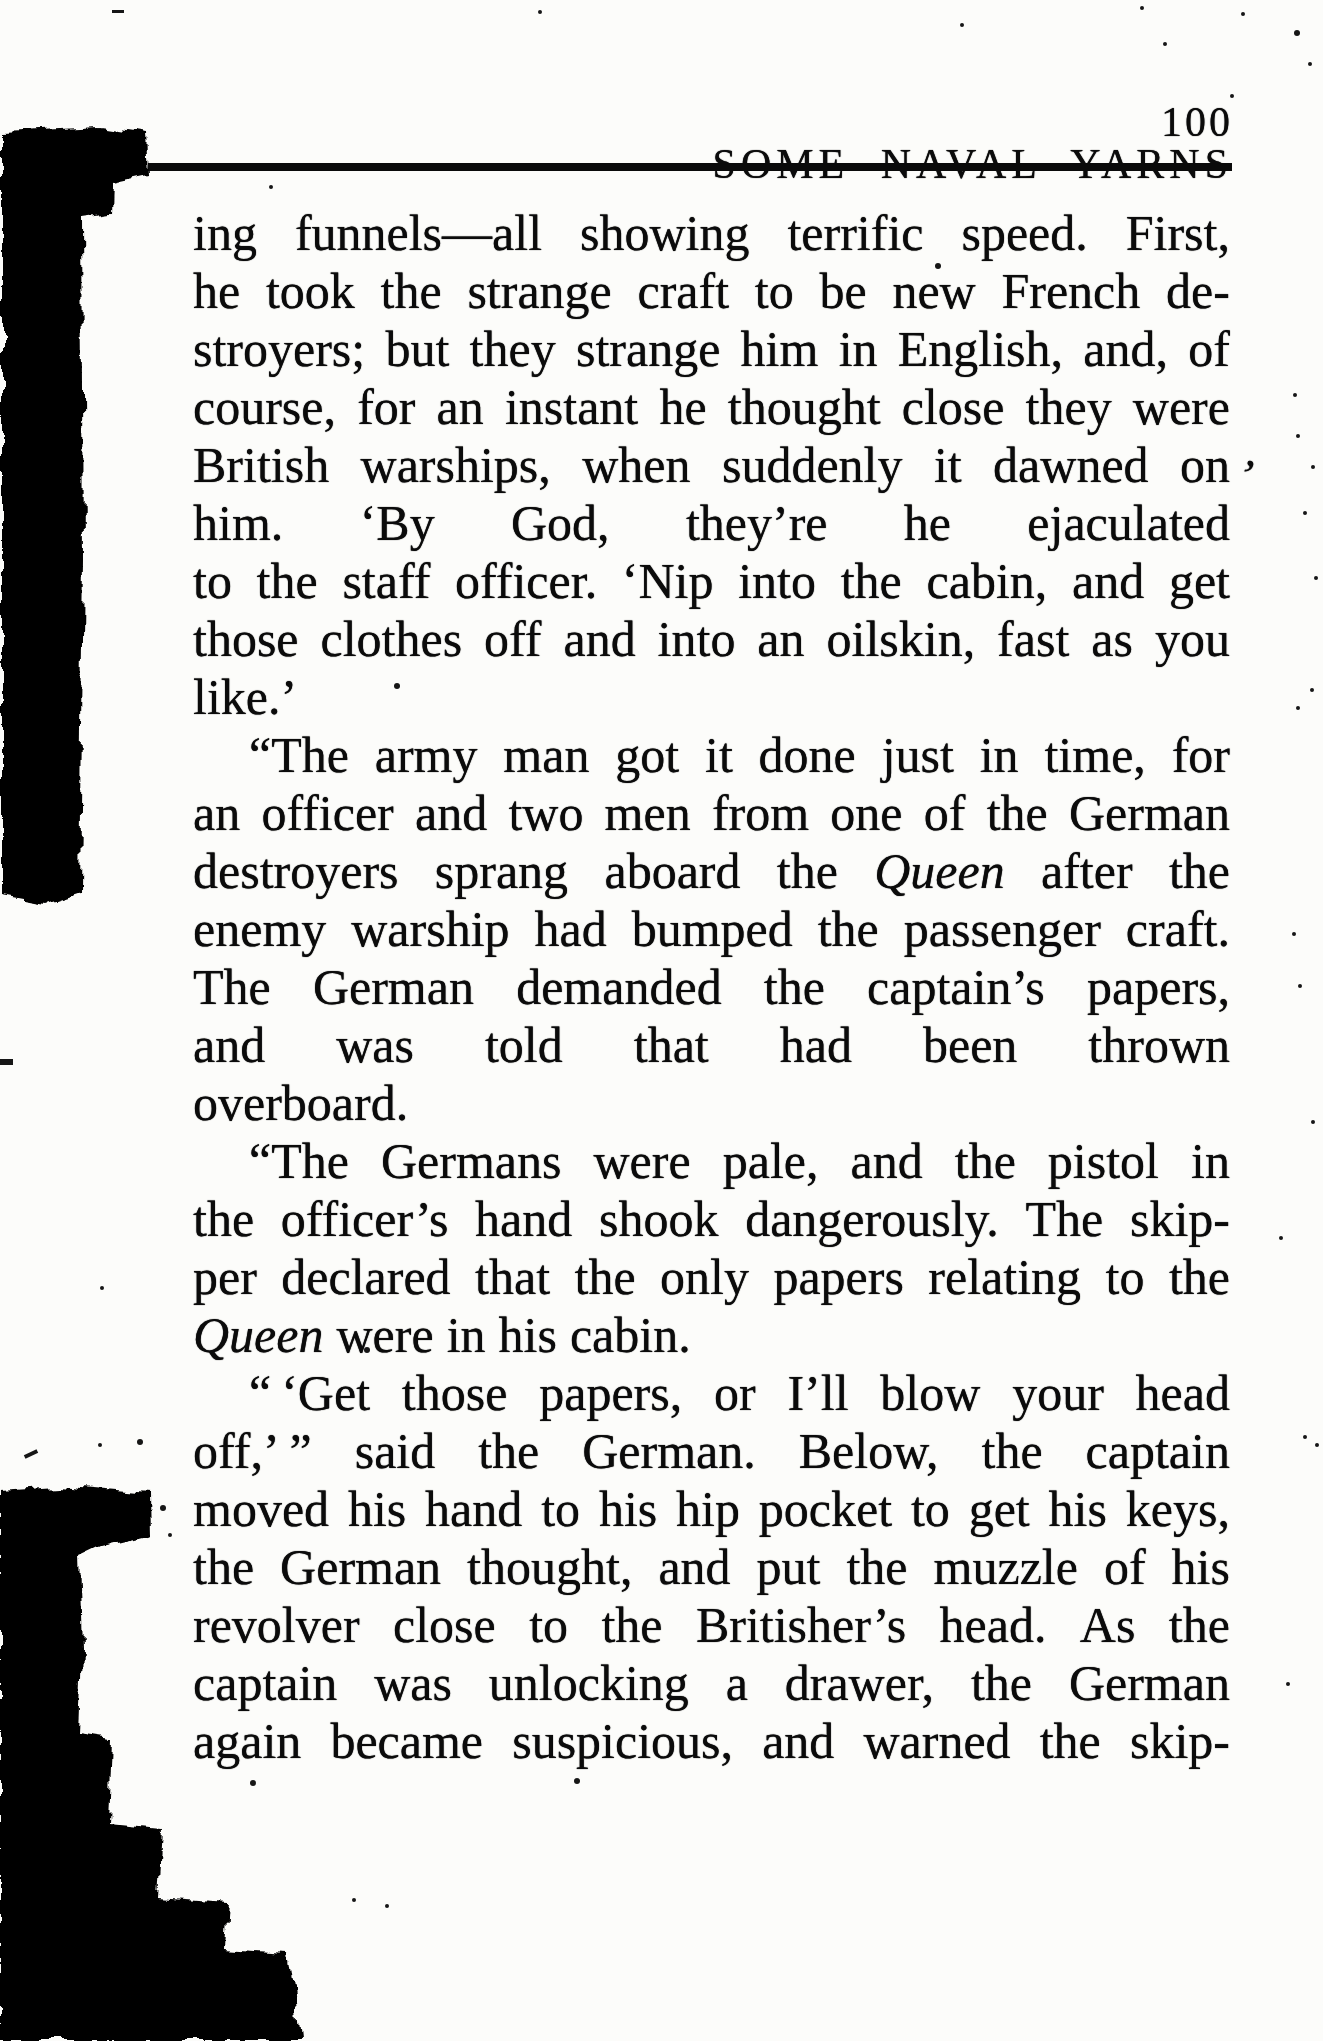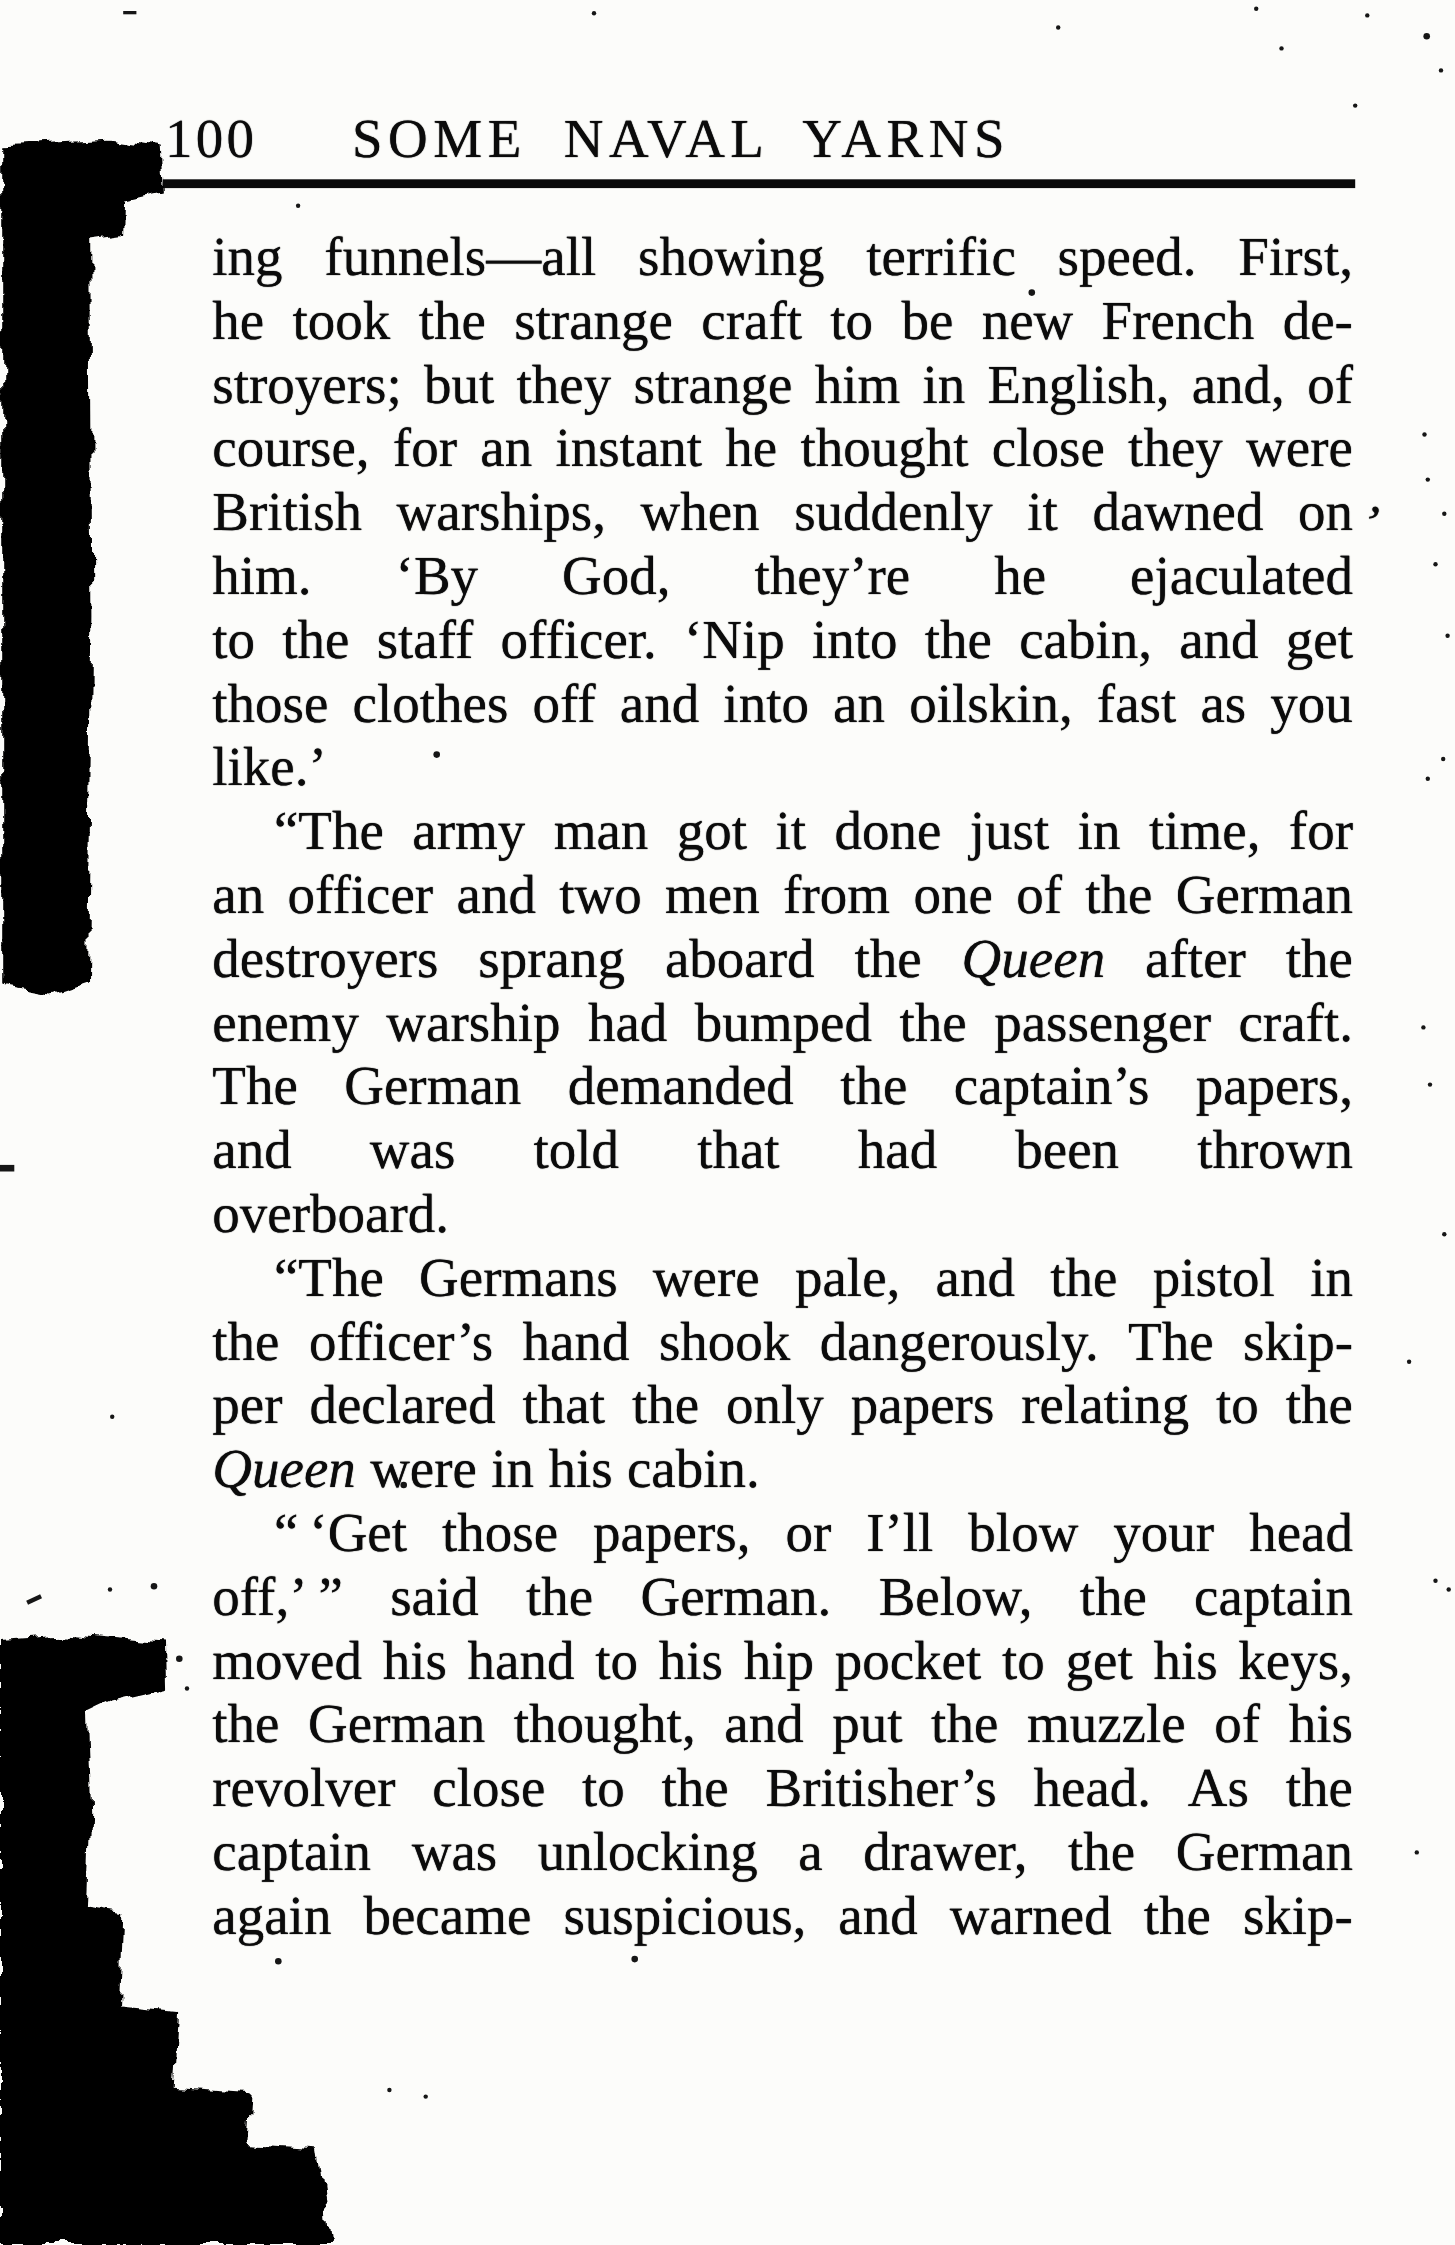--- a/index.html
+++ b/index.html
@@ -8,23 +8,24 @@
     width:1323px; height:2041px;
     background:#fcfcfa;
     overflow:hidden;
     font-family:"Liberation Serif", serif;
     color:#0b0b0b;
   }
   
   .header {
     position:absolute; top:101px; left:150px; right:90px;
     display:flex; align-items:flex-end;
-    font-size:50px; line-height:1;
+    font-size:42px; line-height:1;
     text-shadow:0 0 1px #000;
     white-space:nowrap;
+    flex-direction:column;
   }
   .page-num { letter-spacing:3px; }
   .running-title { margin-left:86px; letter-spacing:5px; word-spacing:16px; }
   .header-rule {
     position:absolute; left:148px; top:163px;
     width:1084px; height:8px; background:#0a0a0a;
   }
   
   .body-text {
     position:absolute; left:150px; top:204px; width:1080px;

